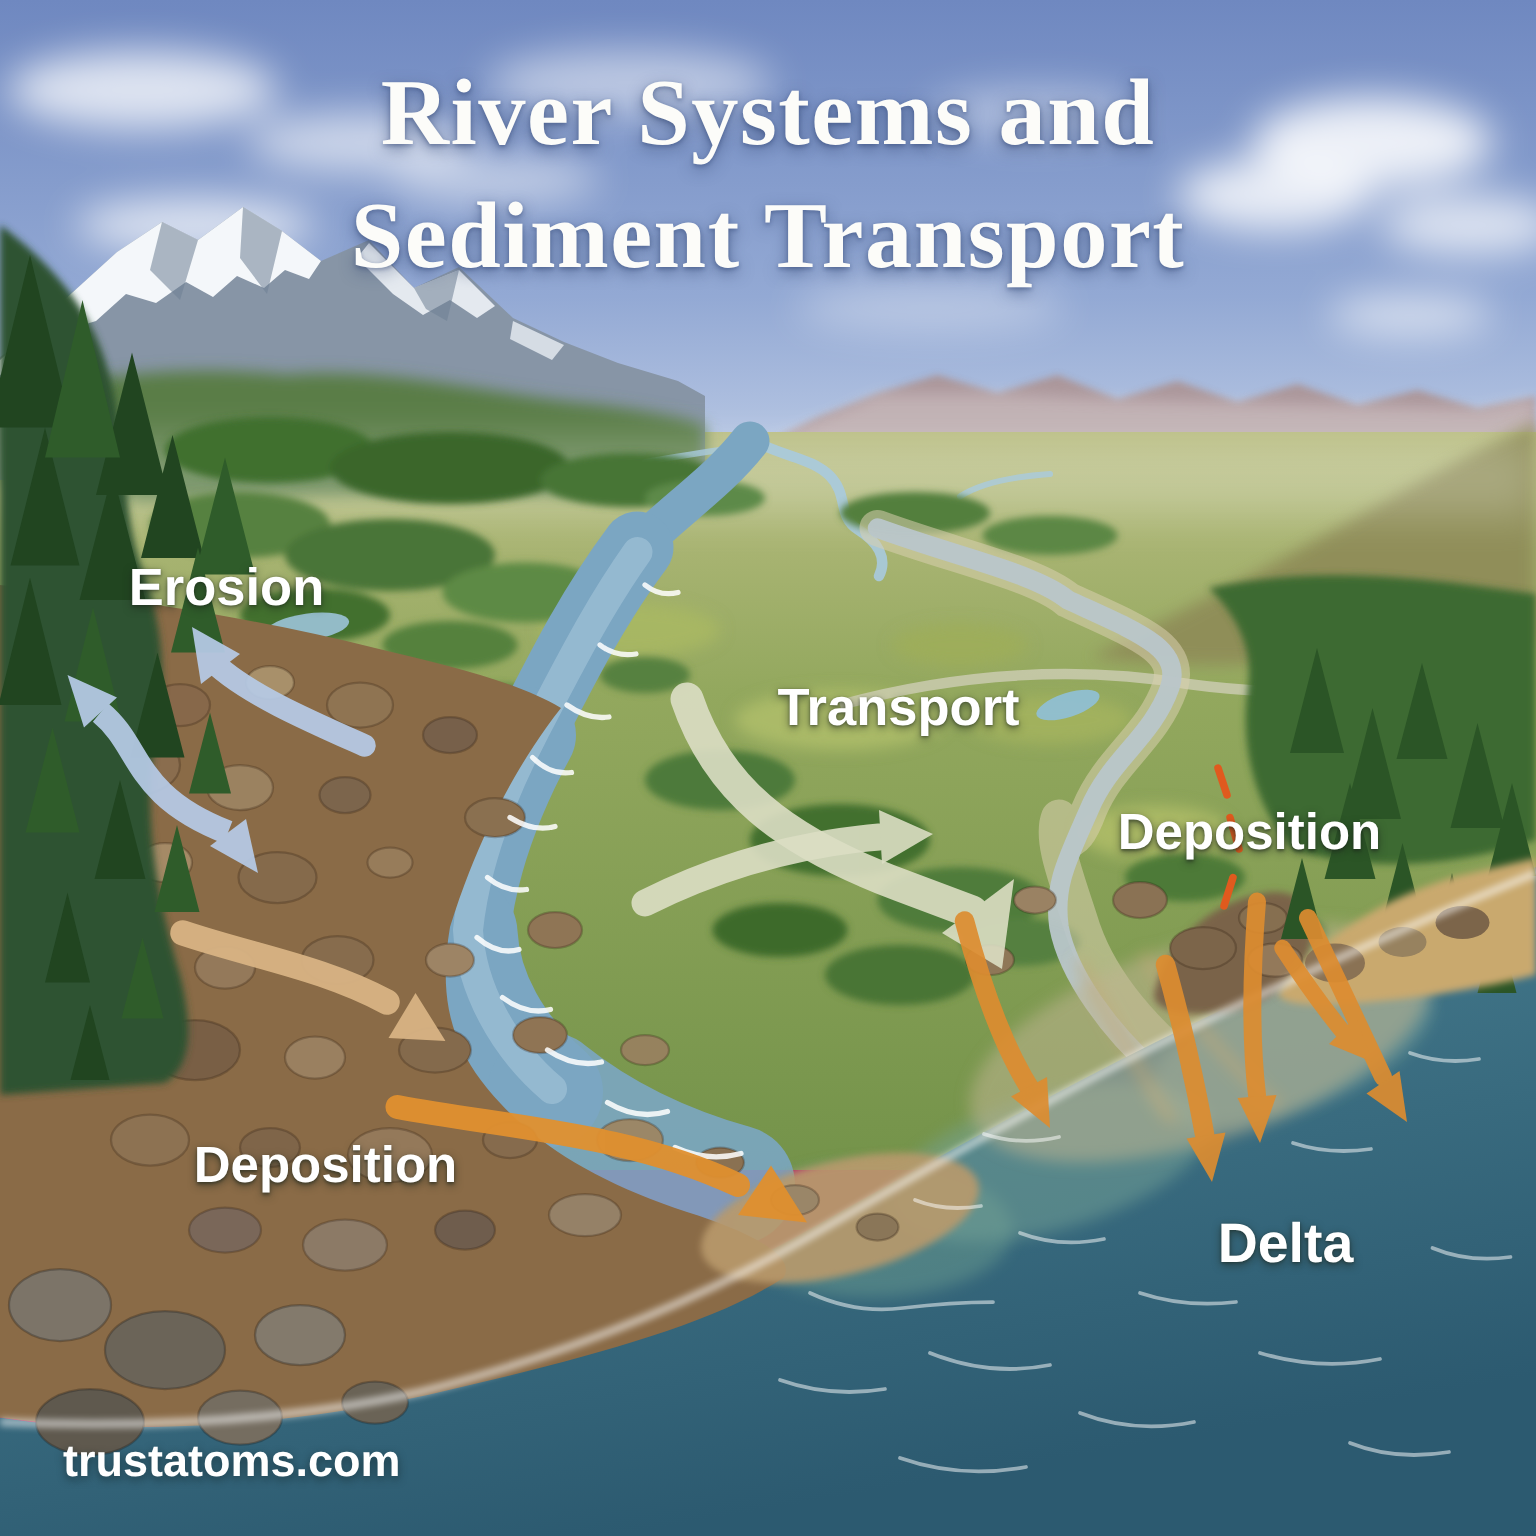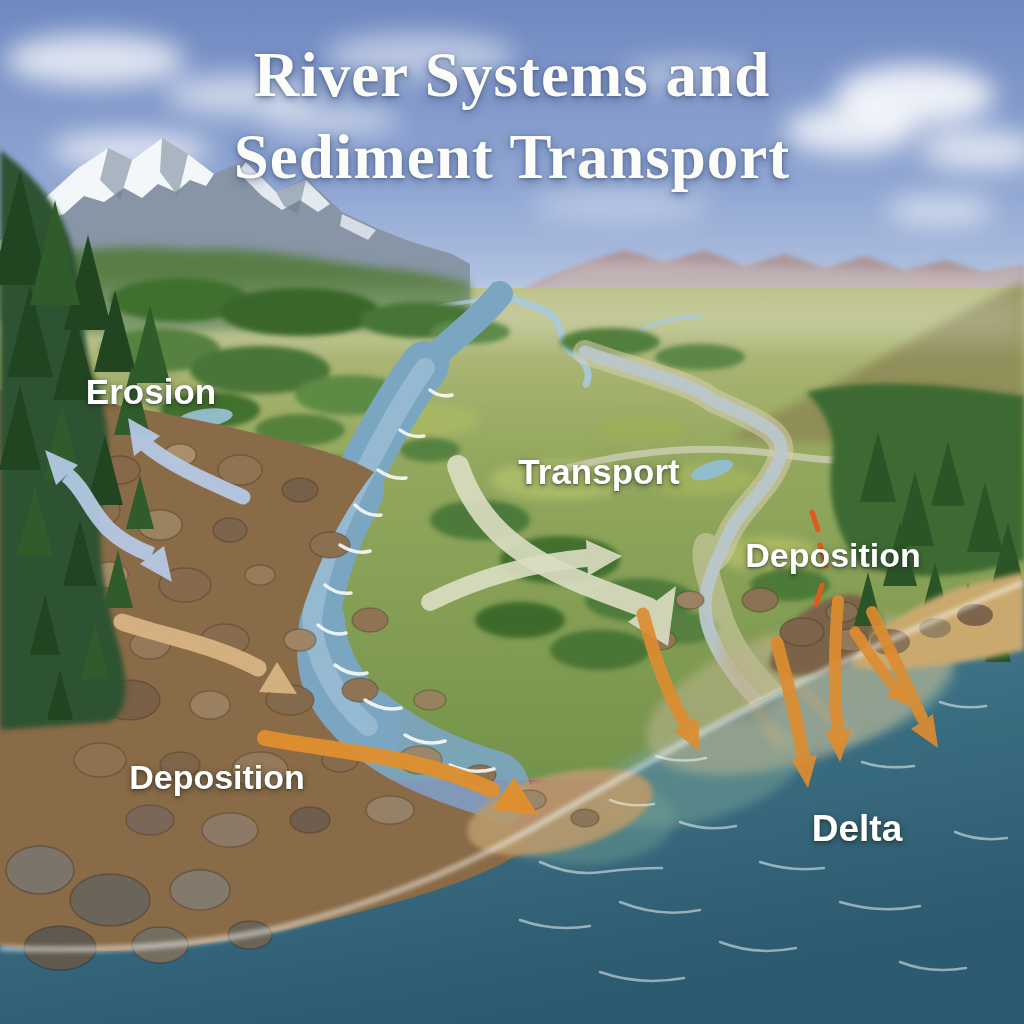--- a/index.html
+++ b/index.html
@@ -328,13 +328,14 @@
     <div>River Systems and</div>
     <div>Sediment Transport</div>
   </div>
 
   <div class="label label-erosion">Erosion</div>
   <div class="label label-transport">Transport</div>
   <div class="label label-floodplain">Deposition</div>
   <div class="label label-deposition">Deposition</div>
   <div class="label label-delta">Delta</div>
 
+  <div class="watermark">trustatoms.com</div>
 </div>
 
 </body></html>

